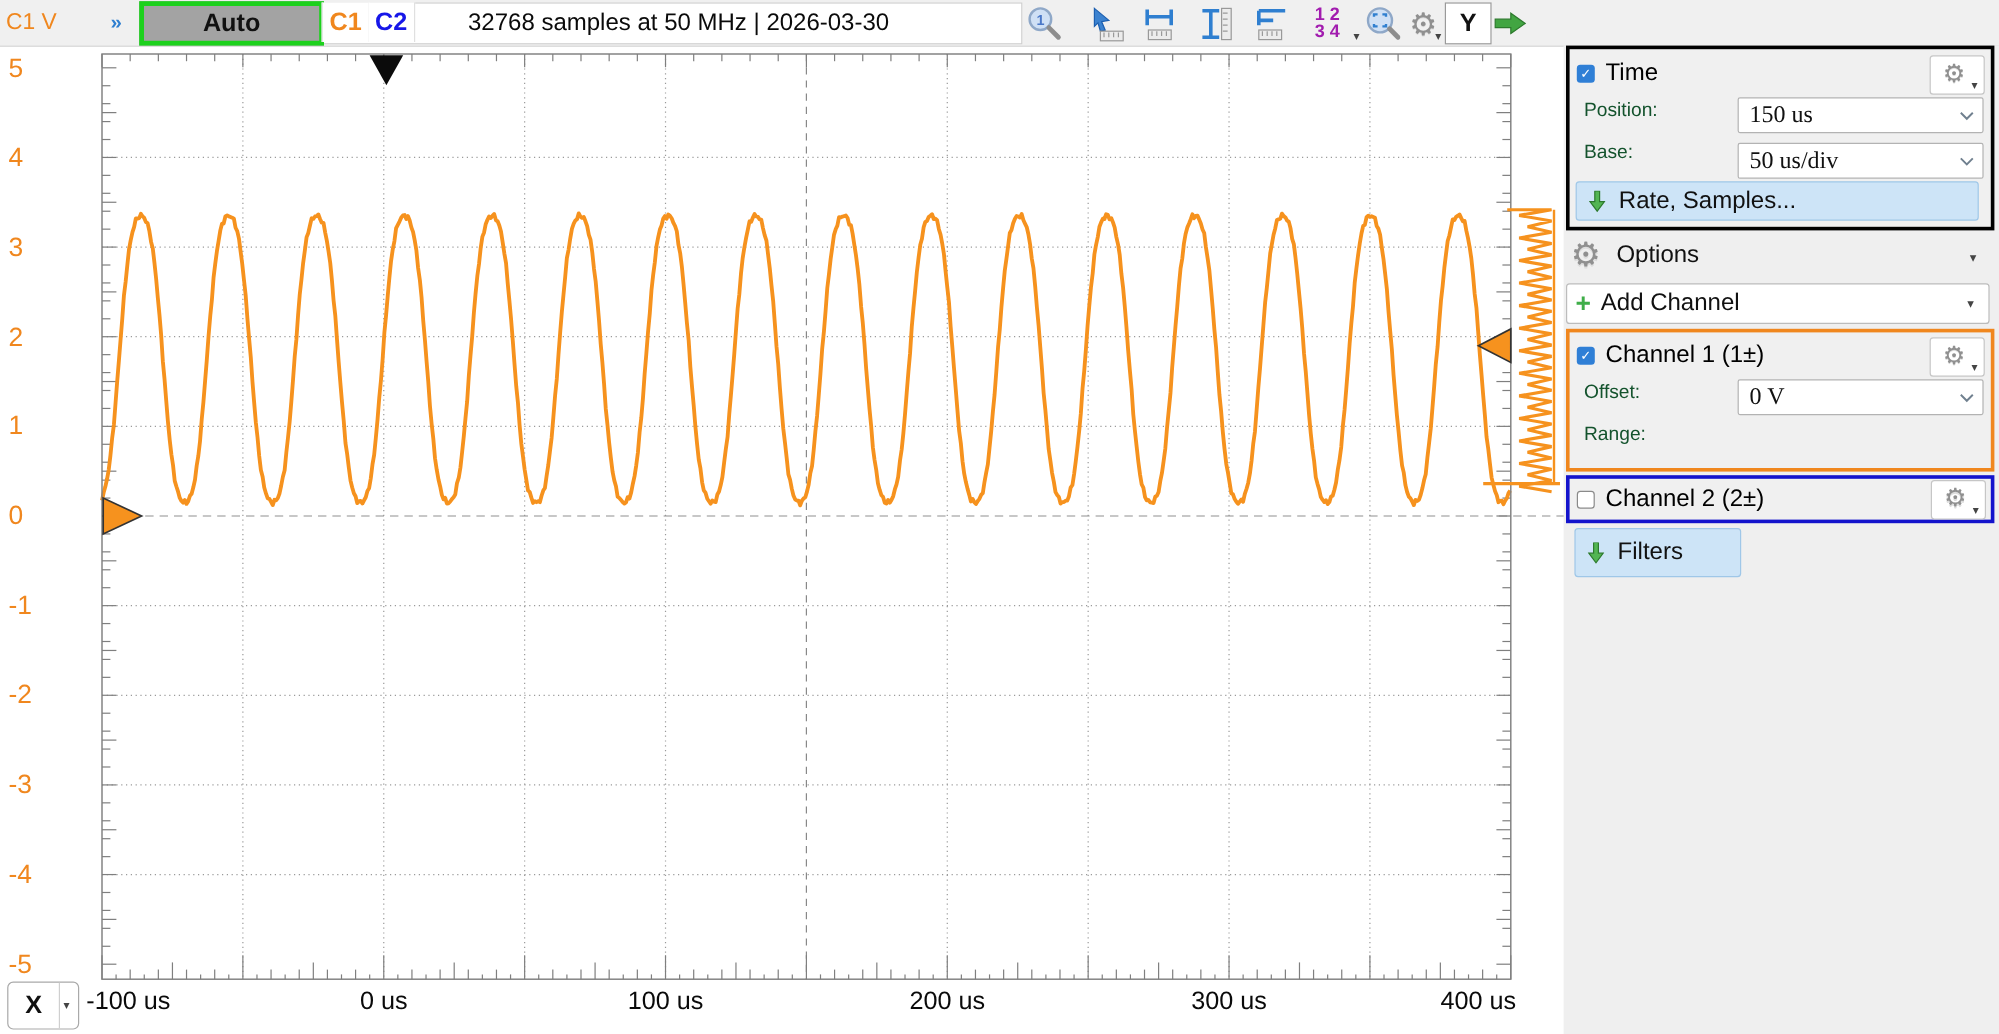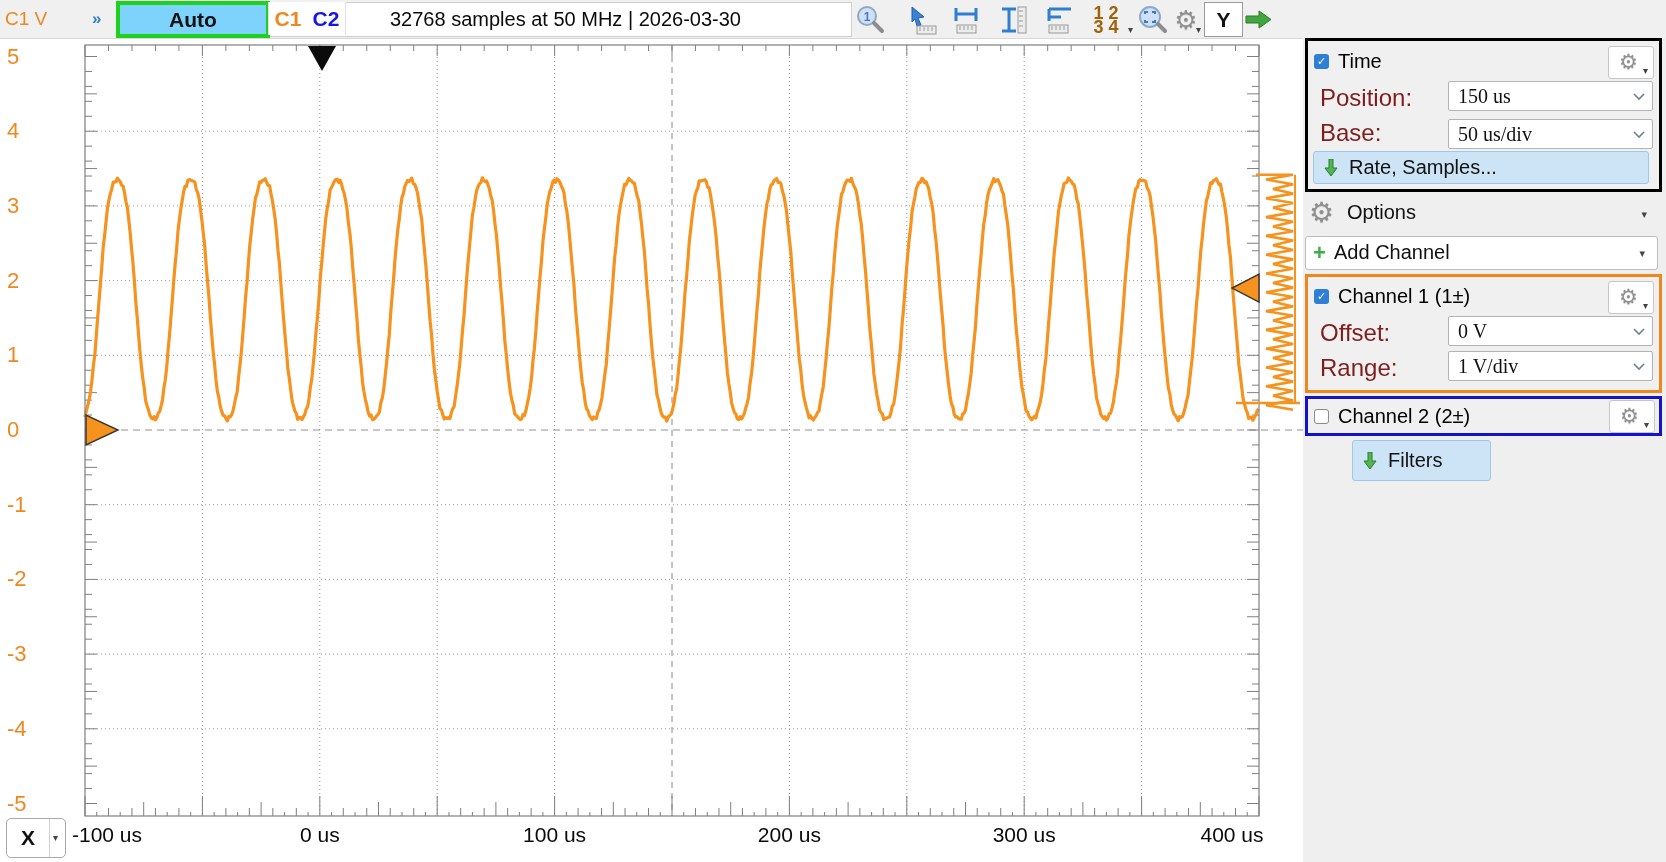--- a/index.html
+++ b/index.html
@@ -6,21 +6,21 @@
   #screen{position:relative;width:1666px;height:862px;background:#fff;overflow:hidden;
           font-family:"Liberation Sans",sans-serif;color:#111;}
   
   #toolbar{position:absolute;left:0;top:0;width:1666px;height:38px;background:#f0f0f0;
            border-bottom:1px solid #d7d7d7;}
   .tb-abs{position:absolute;top:0;height:38px;display:flex;align-items:center;}
   #c1v-label{left:5px;color:#f0871e;font-size:19px;}
   #legend-expand{left:92px;color:#2f7fd0;font-size:17px;font-weight:bold;cursor:pointer;}
   #white-field{position:absolute;left:116px;top:2px;width:734px;height:33px;background:#fff;
                border:1px solid #cfcfcf;}
-  #auto-btn{position:absolute;left:116px;top:1px;width:146px;height:29px;background:#7dd3fc;
+  #auto-btn{position:absolute;left:116px;top:1px;width:146px;height:29px;background:#a3a3a3;
             border:4px solid #1dd11d;font-weight:bold;font-size:21px;display:flex;
             align-items:center;justify-content:center;cursor:pointer;}
   .chtab{position:absolute;top:2px;height:33px;width:38px;display:flex;align-items:center;
          justify-content:center;font-weight:bold;font-size:21px;background:#fff;
          border-right:1px solid #e0e0e0;cursor:pointer;}
   #c1-tab{left:268px;color:#f0871e;border-left:1px solid #e0e0e0;}
   #c2-tab{left:307px;color:#1616e8;}
   #status-text{left:390px;font-size:20px;color:#0a0a0a;}
   .tbicon{position:absolute;top:4px;width:32px;height:31px;display:flex;align-items:center;
           justify-content:center;cursor:pointer;}
@@ -45,21 +45,21 @@
   .hdr{position:absolute;left:6px;display:flex;align-items:center;gap:9px;font-size:20px;color:#000;}
   .cb{width:15px;height:15px;border-radius:3px;box-sizing:border-box;display:flex;align-items:center;
       justify-content:center;font-size:11px;color:#fff;cursor:pointer;}
   .cb.on{background:#2f7fd6;}
   .cb.off{background:#fff;border:1px solid #8a8a8a;}
   .gearbtn{position:absolute;width:44px;height:31px;background:#fff;border:1px solid #c6c6c6;
            border-radius:3px;cursor:pointer;}
   .gear{font-size:21px;color:#909090;text-shadow:0 1px 0 #ddd;line-height:1;}
   .gearbtn .gear{position:absolute;left:10px;top:4px;}
   .gearbtn .tinyarrow{left:34px;top:18px;}
-  .rowlbl{position:absolute;left:12px;font-size:24px;color:#7f1d1d;}
+  .rowlbl{position:absolute;left:12px;font-size:16px;color:#14532d;}
   .combo{position:absolute;left:140px;width:205px;height:30px;background:#fff;
          border:1px solid #b3b3b3;border-radius:2px;box-sizing:border-box;cursor:pointer;
          display:flex;align-items:center;font-size:20px;padding-left:9px;font-family:Liberation Serif, serif;}
   .combo svg{position:absolute;right:7px;top:11px;}
   .bluebtn{position:absolute;background:#cde4f7;border:1px solid #9fc7e8;border-radius:3px;
            display:flex;align-items:center;font-size:20px;cursor:pointer;gap:11px;
            padding-left:10px;box-sizing:border-box;}
   .plusico{color:#3fae49;font-weight:bold;font-size:22px;}
   .optarrow{position:absolute;right:12px;font-size:11px;color:#444;}
 </style>
@@ -106,21 +106,21 @@
       </svg>
     </div>
     <div class="tbicon" style="left:1043px">
       <svg width="30" height="30" viewBox="0 0 30 30">
         <path d="M5 4 h22 M5 4 v12 M5 12 h12" stroke="#2f7fd0" stroke-width="3" fill="none"></path>
         <rect x="5" y="20" width="19" height="8" fill="#ececec" stroke="#999"></rect>
         <path d="M8 21 v4 M12 21 v4 M16 21 v4 M20 21 v4" stroke="#999" stroke-width="1"></path>
       </svg>
     </div>
     <div class="tbicon" style="left:1086px;width:40px">
-      <div style="line-height:14px;font-weight:bold;font-size:18px;color:#a16207;text-align:right;">
+      <div style="line-height:14px;font-weight:bold;font-size:15px;color:#a21caf;text-align:right;">
         <div>1 2</div>
         <div>3 4</div>
       </div>
     </div>
     <span class="tinyarrow" style="left:1128px">▾</span>
     <div class="tbicon" style="left:1136px">
       <svg width="30" height="30" viewBox="0 0 30 30">
         <circle cx="13" cy="12" r="10" fill="#cfe0f5" stroke="#8fa8c8" stroke-width="2"></circle>
         <path d="M8 9 v-2 h3 M15 7 h3 v2 M8 15 v2 h3 M15 17 h3 v-2" stroke="#2f7fd0" stroke-width="2" fill="none"></path>
         <line x1="21" y1="19" x2="28" y2="26" stroke="#8d8d8d" stroke-width="4" stroke-linecap="round"></line>
@@ -525,39 +525,33 @@
           <span class="tinyarrow">▾</span>
       </div>
       <div class="rowlbl" style="top:42px;">Offset:</div>
       <div class="combo" style="top:39px;">
         <span>0 V</span>
         <svg width="12" height="8" viewBox="0 0 12 8">
             <polyline points="1,1 6,6 11,1" fill="none" stroke="#70808f" stroke-width="1.6"></polyline>
           </svg>
       </div>
       <div class="rowlbl" style="top:77px;">Range:</div>
-      <div class="combo" style="top:74px;">
-        <span>1 V/div</span>
-        <svg width="12" height="8" viewBox="0 0 12 8">
-            <polyline points="1,1 6,6 11,1" fill="none" stroke="#70808f" stroke-width="1.6"></polyline>
-          </svg>
-      </div>
     </div>
 
     <div class="pbox" style="top:358px;height:34px;border:3px solid #1313cc;">
       <div class="hdr" style="top:6px;">
         <span class="cb off"></span>
         <span>Channel 2 (2±)</span>
       </div>
       <div class="gearbtn" style="right:4px;top:1px;">
         <span class="gear">⚙</span>
           <span class="tinyarrow">▾</span>
       </div>
     </div>
 
-    <div class="bluebtn" style="left:9px;top:402px;width:139px;height:41px;margin-left:40px;">
+    <div class="bluebtn" style="left:9px;top:402px;width:139px;height:41px;">
       <svg width="14" height="18" viewBox="0 0 14 18">
         <path d="M5 0 h4 v9 h4 l-6 8 -6 -8 h4 z" fill="#52b552" stroke="#2d7a2d"></path>
       </svg>
       <span>Filters</span>
     </div>
   </div>
 </div>
 
 </body></html>

